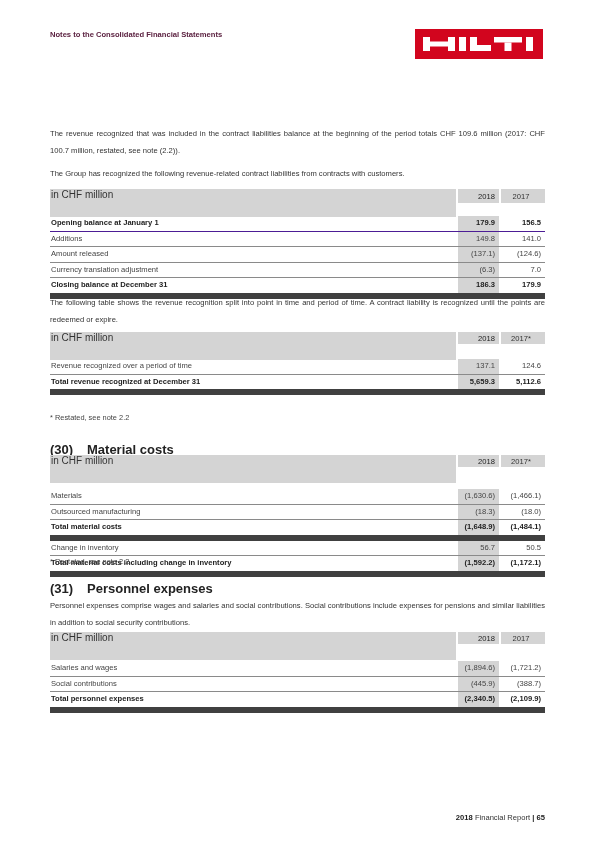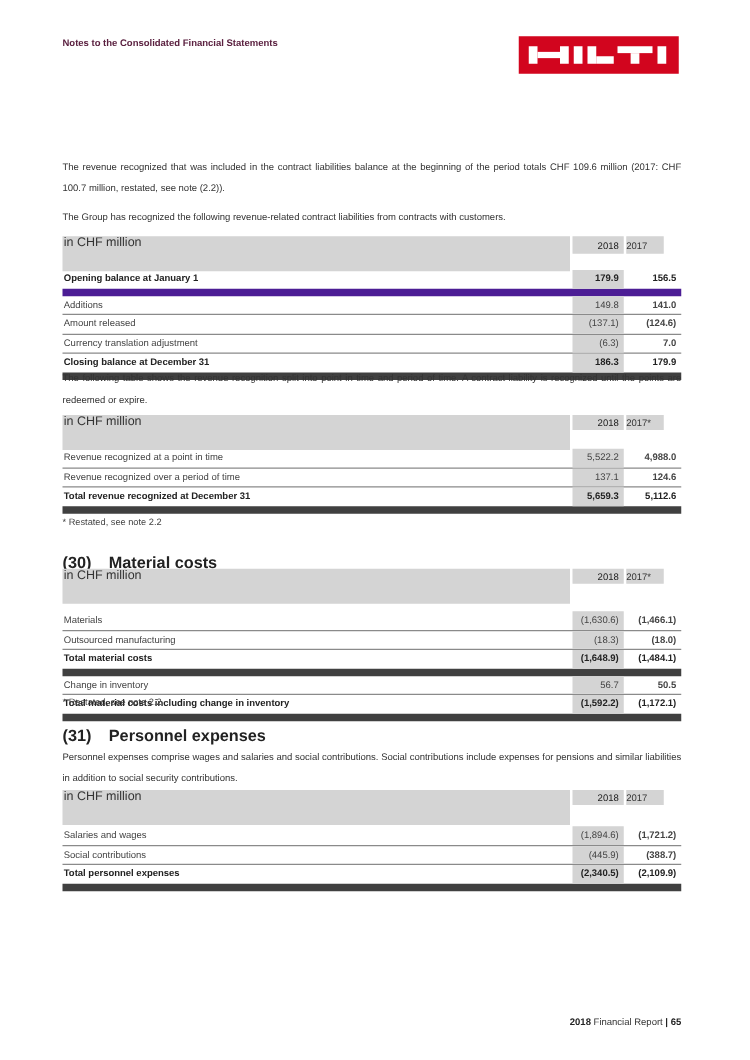--- a/index.html
+++ b/index.html
@@ -9,30 +9,30 @@
   .running-head { left: 50px; top: 30px; font-size: 7.6px; font-weight: bold; color: #5b2140; }
   .logo { left: 415px; top: 29px; width: 128px; height: 30px; background: #d2051e; }
   .logo svg { display: block; }
   .para { left: 50px; width: 495px; font-size: 7.6px; line-height: 17px; color: #333; text-align: justify; text-align-last: left; }
   .section-head { left: 50px; font-size: 13px; font-weight: bold; color: #222; }
   .section-head .num { display: inline-block; width: 37px; }
   .tbl { left: 50px; width: 495px; }
   .thead { position: relative; height: 12px; }
   .thead .lab { position: absolute; left: 0; top: 0; width: 406px; height: 28px; background: #d4d4d4; font-size: 10px; line-height: 12px; padding-left: 1px; box-sizing: border-box; color: #333; }
   .thead .y1 { position: absolute; left: 408px; top: 0; width: 41px; height: 12px; background: #d4d4d4; font-size: 7.6px; line-height: 13px; text-align: right; padding-right: 4px; box-sizing: border-box; color: #222; }
-  .thead .y2 { position: absolute; left: 451px; top: 0; width: 30px; height: 12px; background: #d4d4d4; font-size: 7.6px; line-height: 13px; text-align: left; padding-right: 4px; box-sizing: border-box; color: #333; }
+  .thead .y2 { position: absolute; left: 451px; top: 0; width: 44px; height: 12px; background: #d4d4d4; font-size: 7.6px; line-height: 13px; text-align: center; padding-right: 4px; box-sizing: border-box; color: #333; }
   .thead.tall .y1, .thead.tall .y2 { height: 14px; line-height: 16px; }
   .tbody { position: relative; }
   .row { position: relative; height: 14.5px; border-bottom: 0.8px solid #8a8a8a; font-size: 7.6px; }
   .row .lab { position: absolute; left: 1px; top: 0; line-height: 14.5px; color: #444; }
   .row .v1 { position: absolute; left: 408px; top: 0; width: 41px; height: 100%; background: #d4d4d4; text-align: right; padding-right: 4px; box-sizing: border-box; line-height: 14.5px; color: #444; }
-  .row .v2 { position: absolute; left: 451px; top: 0; width: 44px; text-align: right; padding-right: 4px; box-sizing: border-box; line-height: 14.5px; color: #444; font-weight: bold; }
+  .row .v2 { position: absolute; left: 451px; top: 0; width: 44px; text-align: right; padding-right: 4px; box-sizing: border-box; line-height: 14.5px; color: #444; }
   .row.bold .lab, .row.bold .v1, .row.bold .v2 { font-weight: bold; color: #222; }
   .row.bold { border-bottom: 6px solid #404040; }
-  .row.first { border-bottom: 6px solid #4c1d95; }
+  .row.first { border-bottom: 1px solid #4c1d95; }
   .footnote { left: 50px; font-size: 7.4px; color: #444; }
   .footer { right: 55px; top: 813px; font-size: 7.6px; color: #333; }
   .footer .b { font-weight: bold; color: #222; }
 </style>
 </head>
 <body>
 
 <div class="abs running-head">Notes to the Consolidated Financial Statements</div>
 <div class="abs logo">
   <svg width="128" height="30" viewBox="0 0 128 30">
@@ -92,25 +92,20 @@
 </div>
 
 <div class="abs para" style="top:294px;">The following table shows the revenue recognition split into point in time and period of time. A contract liability is recognized until the points are redeemed or expire.</div>
 <div class="abs tbl" style="top:332px;">
   <div class="thead">
     <div class="lab">in CHF million</div>
     <div class="y1">2018</div>
     <div class="y2">2017*</div>
   </div>
   <div class="tbody" style="margin-top:15px;">
-    <div class="row">
-      <span class="lab">Revenue recognized at a point in time</span>
-      <span class="v1">5,522.2</span>
-      <span class="v2">4,988.0</span>
-    </div>
     <div class="row">
       <span class="lab">Revenue recognized over a period of time</span>
       <span class="v1">137.1</span>
       <span class="v2">124.6</span>
     </div>
     <div class="row bold">
       <span class="lab">Total revenue recognized at December 31</span>
       <span class="v1">5,659.3</span>
       <span class="v2">5,112.6</span>
     </div>

